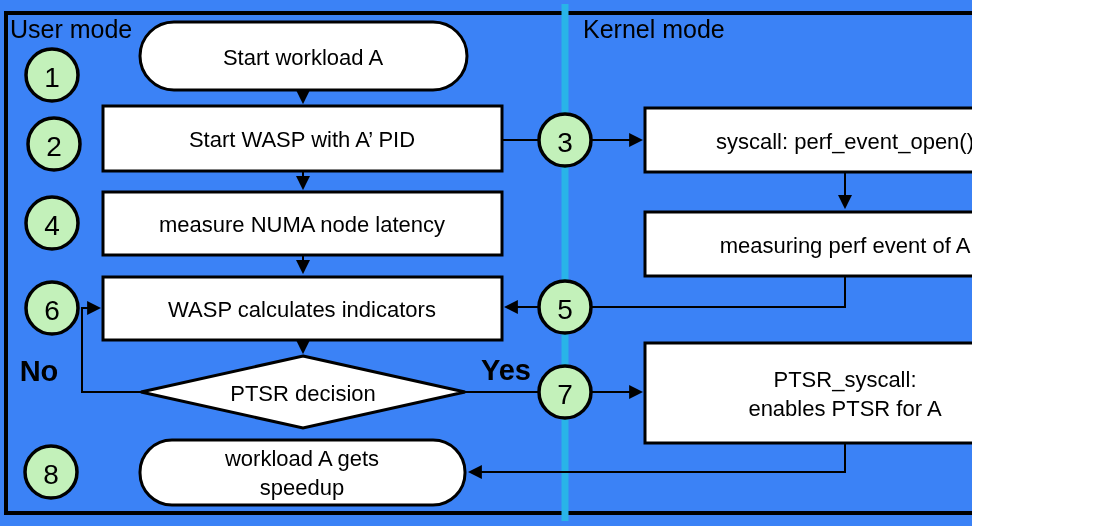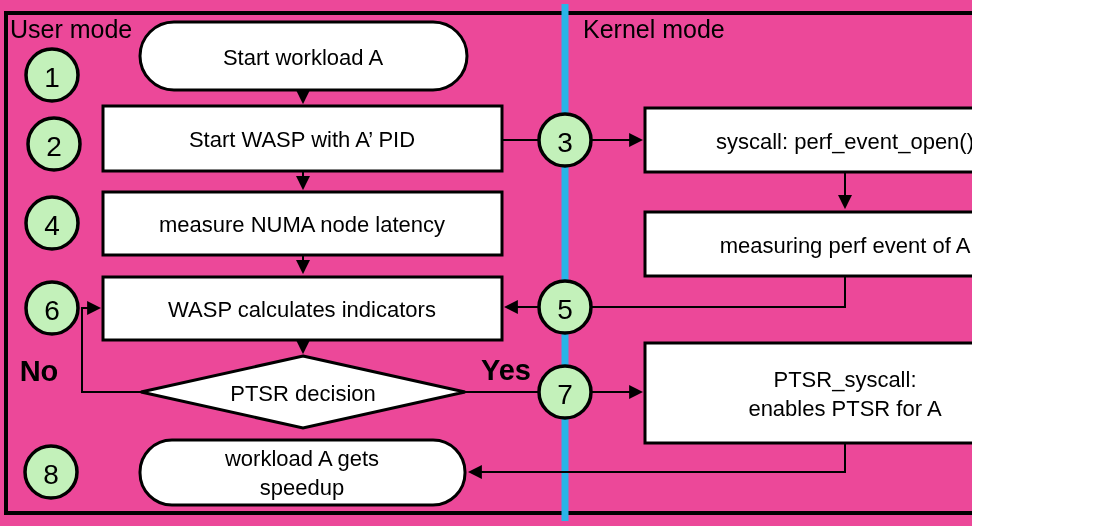--- a/index.html
+++ b/index.html
@@ -1,16 +1,16 @@
 <!DOCTYPE html>
 <html><head>
 <meta charset="utf-8">
 <style>
   html,body{margin:0;padding:0;background:#ffffff;}
-  .stage{position:relative;width:972px;height:526px;background:#ec4899;overflow:hidden;}
+  .stage{position:relative;width:972px;height:526px;background:#3b82f6;overflow:hidden;}
   svg{display:block;}
   text{font-family:"Liberation Sans","DejaVu Sans",sans-serif;fill:#000;}
   .node-label{font-size:22px;}
   .badge-num{font-size:28px;}
   .mode-label{font-size:25px;font-weight:500;}
   .branch-label{font-size:29px;font-weight:bold;}
   .shape{fill:#ffffff;stroke:#000000;stroke-width:3;}
   .conn{fill:none;stroke:#000000;stroke-width:2;}
   .badge{stroke:#000000;stroke-width:3.5;}
 </style>

